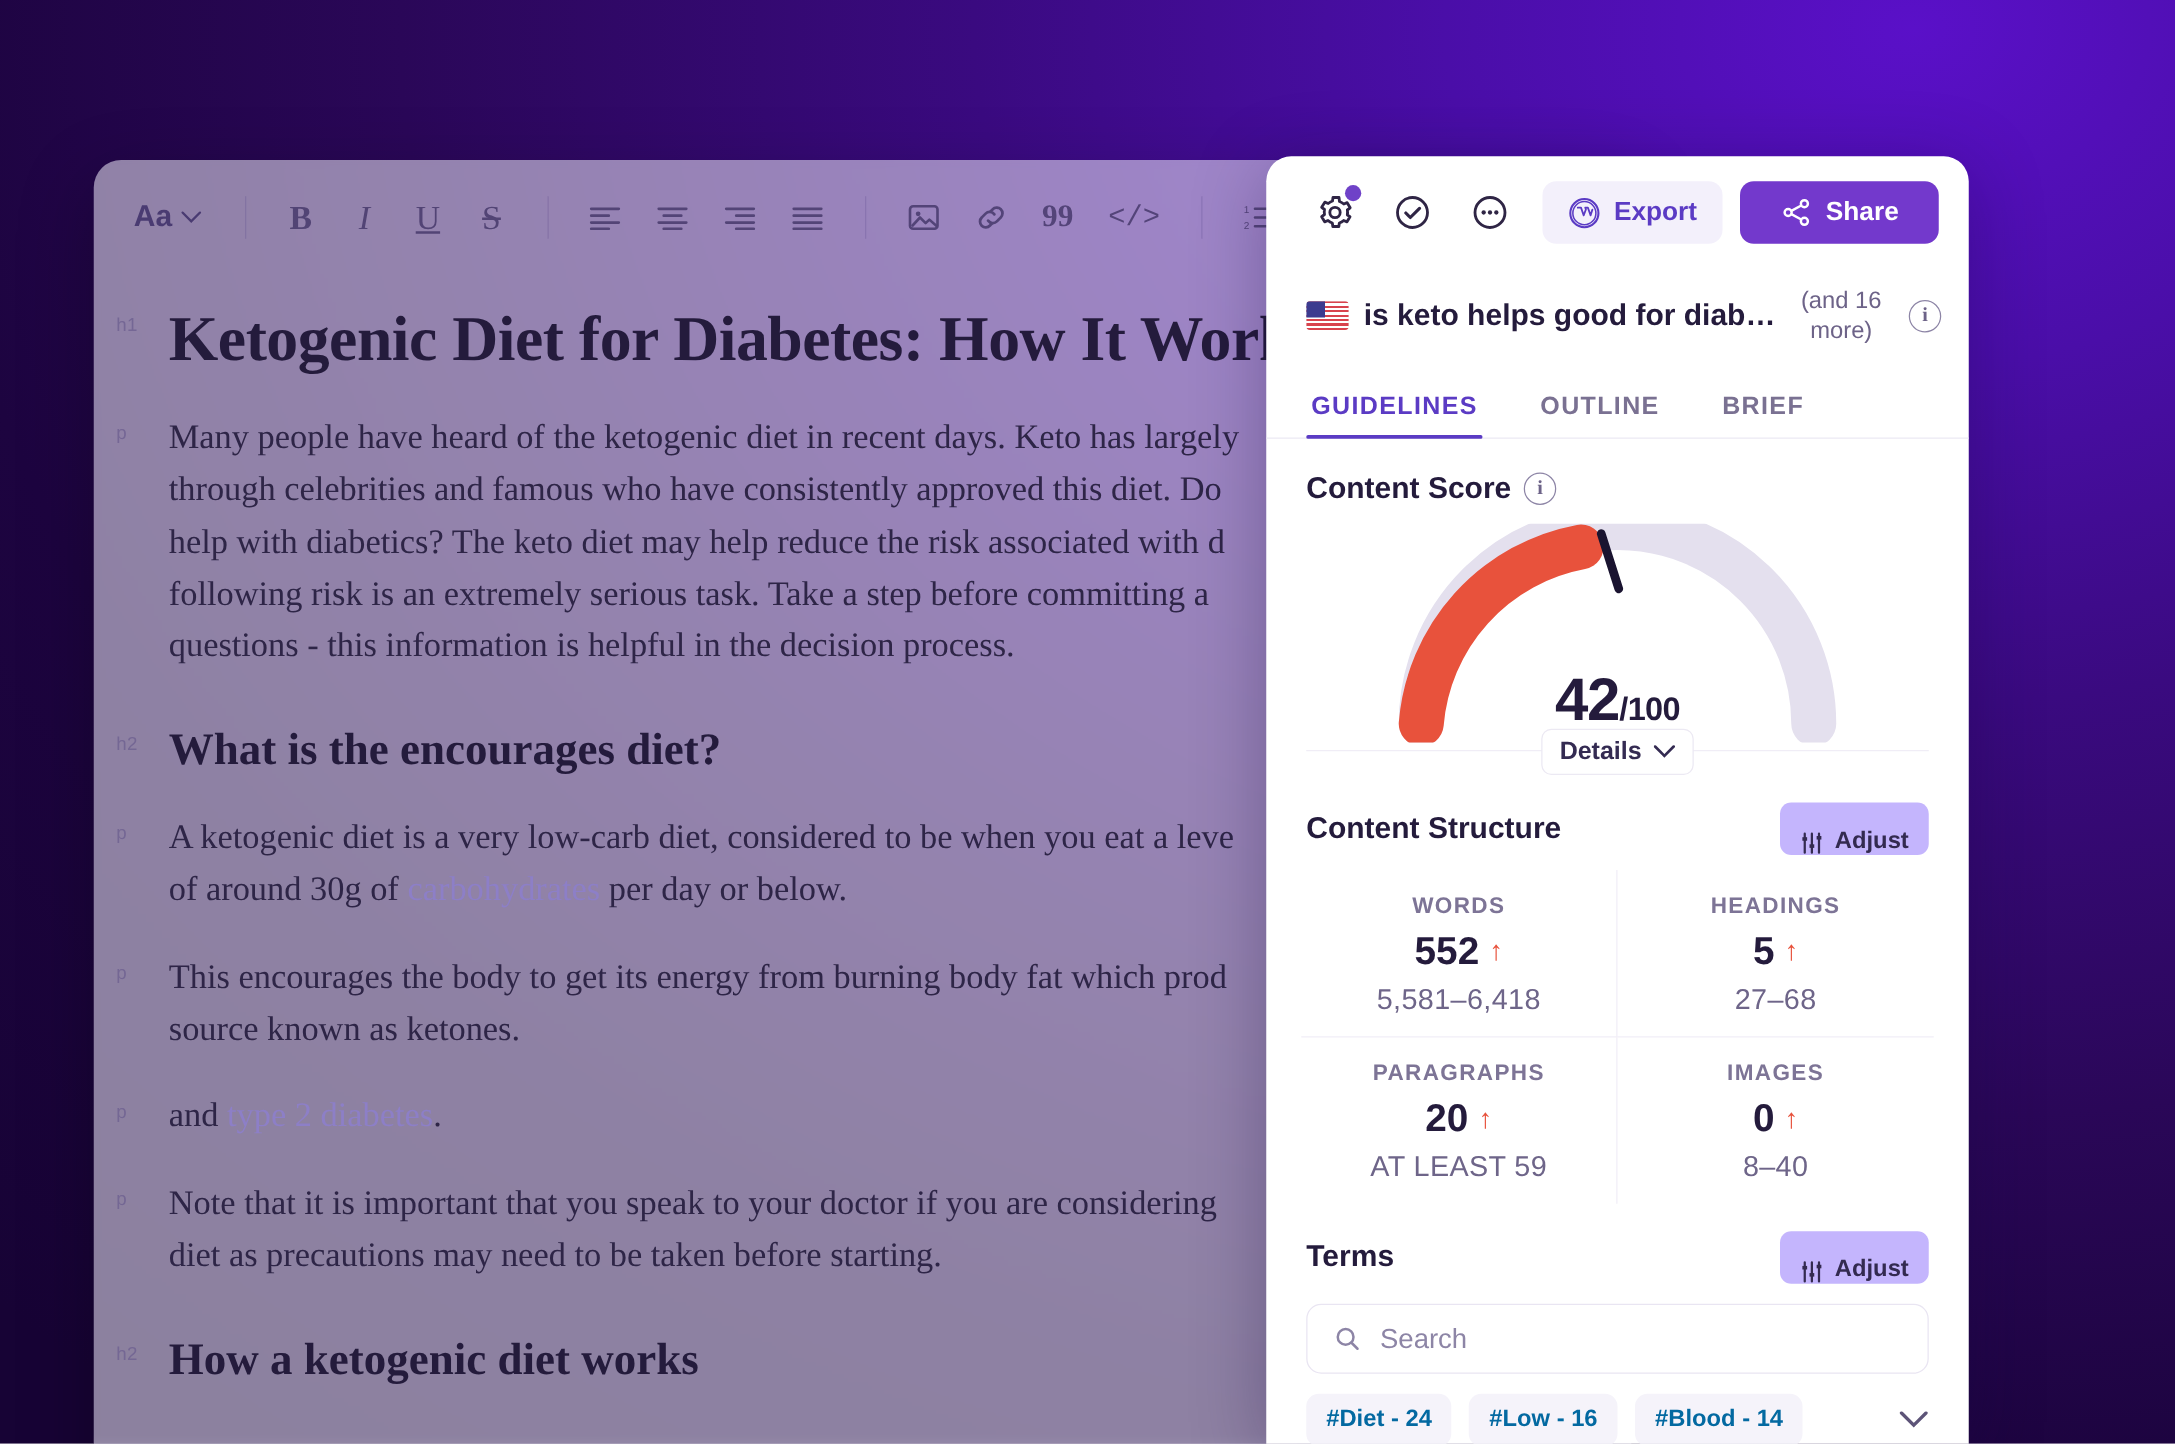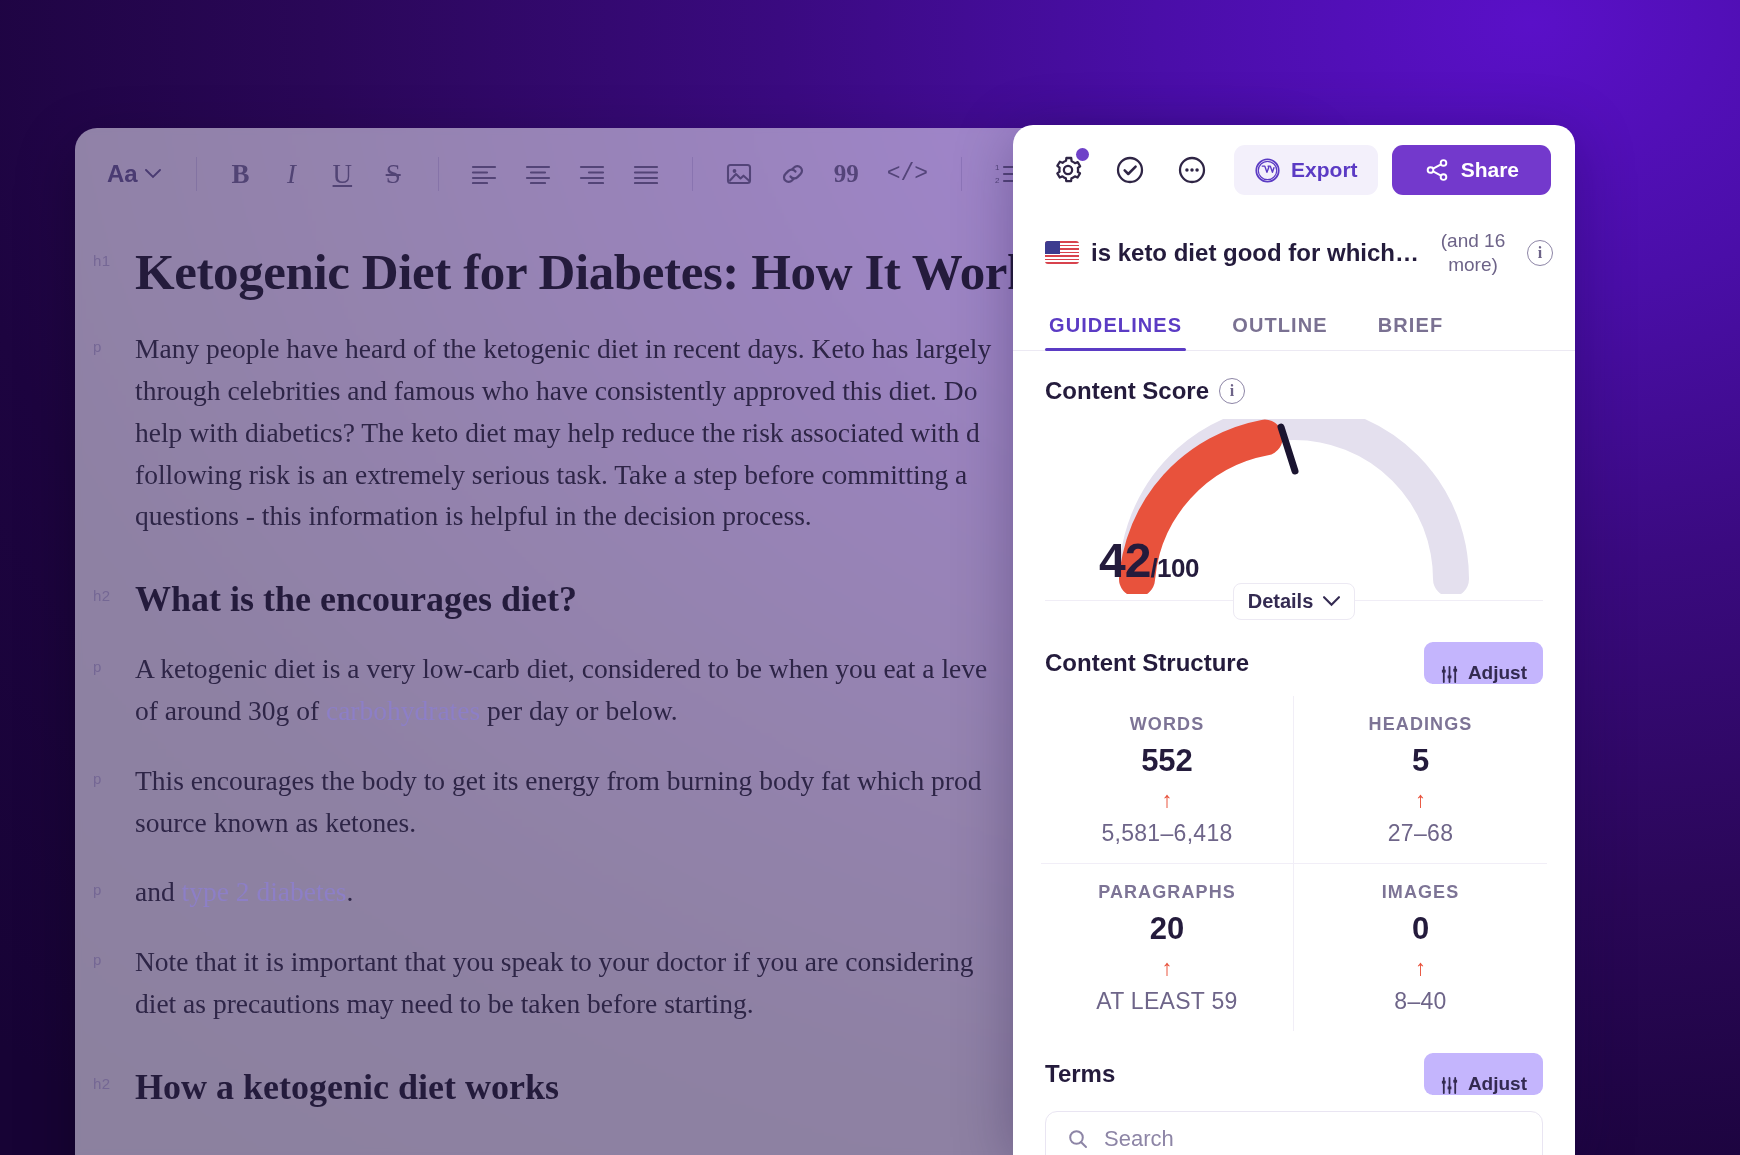--- a/index.html
+++ b/index.html
@@ -287,21 +287,21 @@
     position: relative;
     margin: 14px auto 0;
     width: 390px;
     height: 175px;
   }
   .gauge-wrap svg { display: block; }
   .gauge-score {
     position: absolute;
     left: 0; right: 0;
     bottom: 6px;
-    text-align: left;
+    text-align: center;
     color: #241b3c;
   }
   .gauge-score .big {
     font-size: 48px; font-weight: 700; letter-spacing: -1px;
   }
   .gauge-score .small {
     font-size: 26px; font-weight: 600; letter-spacing: -.5px;
   }
 
   .details-row {
@@ -342,21 +342,20 @@
     color: #7d7496;
     font-weight: 600;
     margin-bottom: 8px;
   }
   .stat-value {
     font-size: 31px;
     font-weight: 700;
     color: #241b3c;
     display: flex; align-items: center; justify-content: center; gap: 8px;
     margin-bottom: 7px;
-    flex-direction: column;
   }
   .stat-arrow { color: #e8523c; font-size: 22px; font-weight: 700; }
   .stat-range {
     font-size: 23px;
     color: #6e6589;
     letter-spacing: .3px;
   }
 
   .search-box {
     display: flex; align-items: center; gap: 14px;
@@ -603,21 +602,21 @@
         </svg>
         <span>Share</span>
       </div>
     </div>
 
     <div class="p-title-row">
       <span class="flag">
         <span class="stripes"></span>
           <span class="canton"></span>
       </span>
-      <span class="kw-text">is keto diet good for which…</span>
+      <span class="kw-text">is keto helps good for diab…</span>
       <span class="kw-more">(and 16 more)</span>
       <span class="info-circ">i</span>
     </div>
 
     <div class="p-tabs">
       <div class="tab active">GUIDELINES</div>
       <div class="tab">OUTLINE</div>
       <div class="tab">BRIEF</div>
     </div>
 

